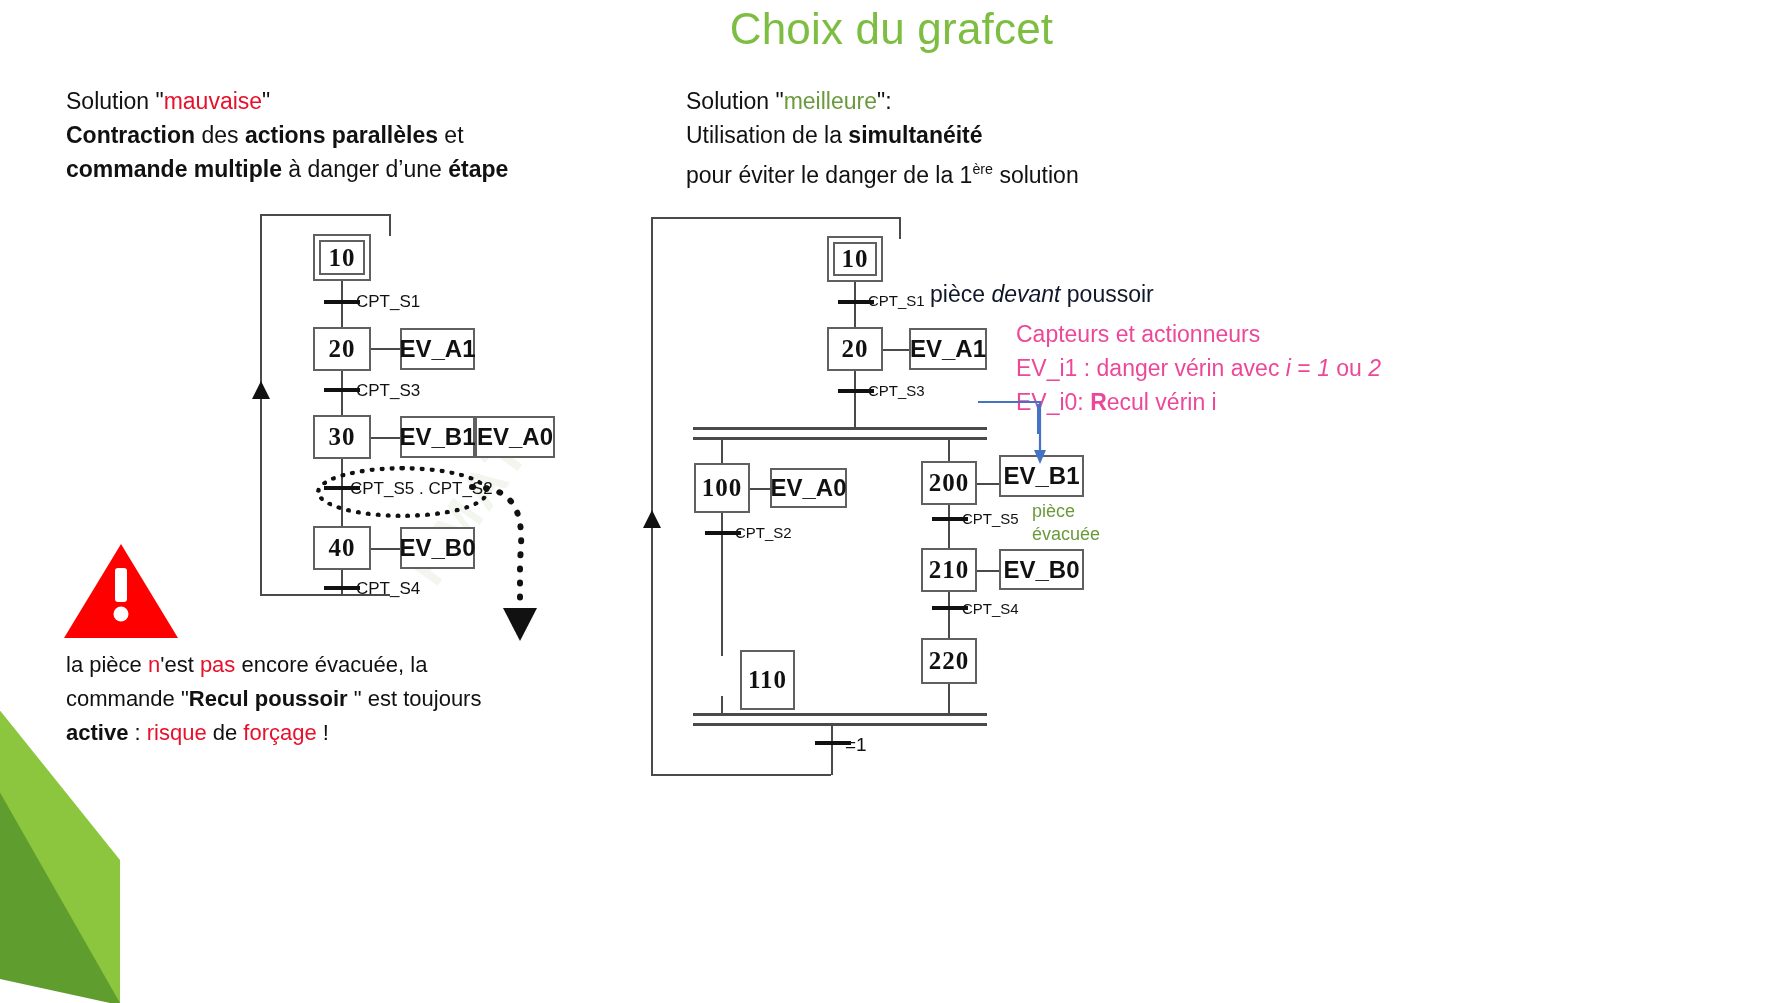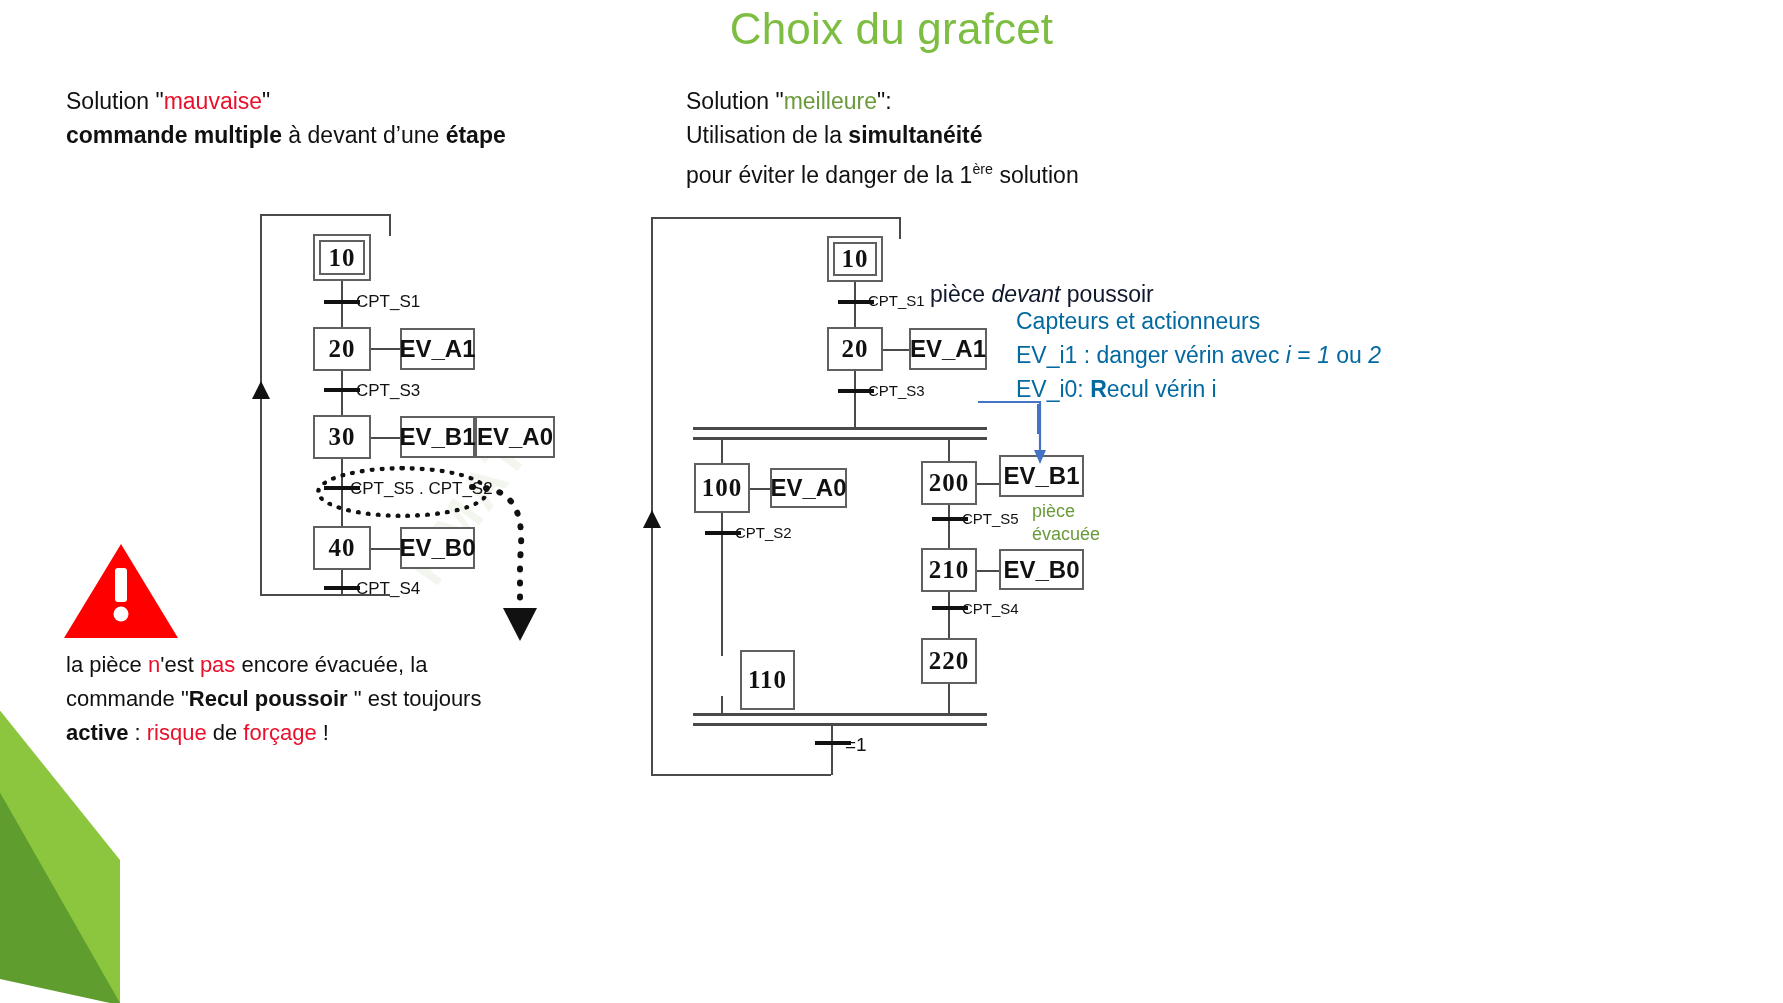--- a/index.html
+++ b/index.html
@@ -28,21 +28,21 @@
   .tb-left{left:66px;top:84px;width:600px;}
   .tb-right{left:686px;top:84px;width:520px;}
   .b{font-weight:bold;}
   .red{color:#E8102A;}
   .grn{color:#6A9A3B;}
   sup.ere{font-size:.62em;vertical-align:super;}
 
   
   .anno-green{position:absolute;left:930px;top:281px;font-size:23px;color:#0f172a;white-space:nowrap;}
   .anno-green i{font-style:italic;}
-  .anno-block{position:absolute;left:1016px;top:304px;font-size:23px;line-height:34px;color:#0369a1;white-space:nowrap;}
+  .anno-block{position:absolute;left:1016px;top:317px;font-size:23px;line-height:34px;color:#ec4899;white-space:nowrap;}
   .anno-block i{font-style:italic;}
   .piece-evacuee{position:absolute;left:1032px;top:500px;font-size:18px;line-height:23px;color:#6A9A3B;}
 
   .danger-text{position:absolute;left:66px;top:648px;width:600px;font-size:22px;line-height:34px;color:#111;}
 
   
   .warn{position:absolute;left:62px;top:542px;width:118px;height:98px;}
 
   
   .g{position:absolute;}
@@ -87,21 +87,24 @@
 
   <div class="wm" style="left:380px;top:470px;">RMATI</div>
 
   <div class="title">Choix du grafcet</div>
 
   <div class="textblock tb-left">
     <div>
       <span>Solution "</span><span class="red">mauvaise</span><span>"</span>
     </div>
     <div>
-      <span class="b">commande multiple</span><span> à devant d’une </span><span class="b">étape</span>
+      <span class="b">Contraction</span><span> des </span><span class="b">actions parallèles</span><span> et</span>
+    </div>
+    <div>
+      <span class="b">commande multiple</span><span> à danger d’une </span><span class="b">étape</span>
     </div>
   </div>
 
   <div class="textblock tb-right">
     <div>
       <span>Solution "</span><span class="grn">meilleure</span><span>":</span>
     </div>
     <div>
       <span>Utilisation de la </span><span class="b">simultanéité</span>
     </div>

